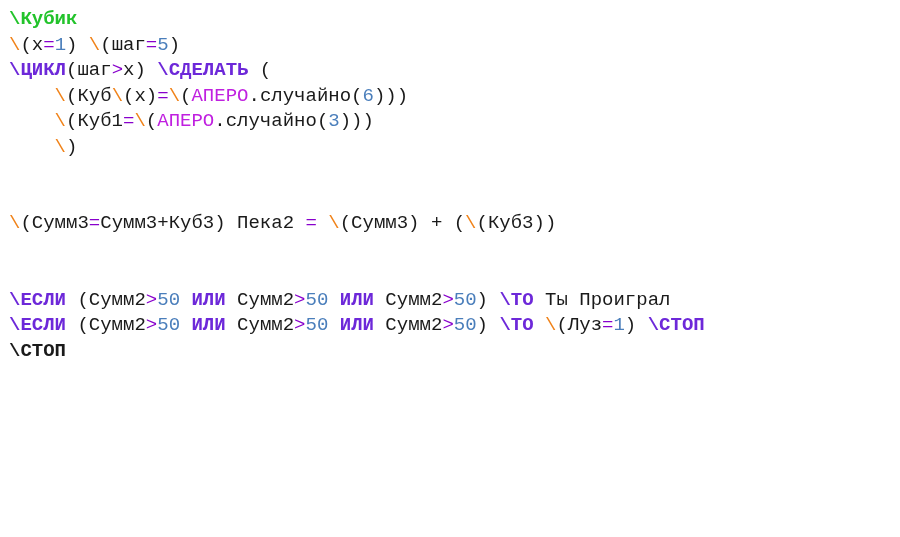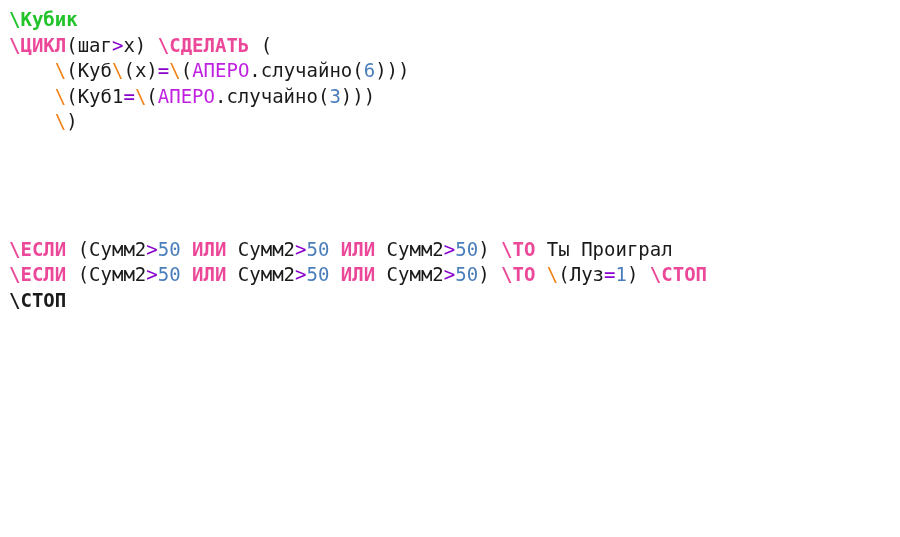--- a/index.html
+++ b/index.html
@@ -13,51 +13,54 @@
     height: 537px;
     overflow: hidden;
     font-family: "DejaVu Sans Mono", "Liberation Mono", monospace;
   }
   #code-listing {
     padding: 7px 8px 0 9px;
     box-sizing: border-box;
     width: 828px;
     height: 537px;
     background: #ffffff;
+    font-family: Liberation Mono, monospace;
   }
   .code-line {
     height: 25.5px;
     line-height: 25.5px;
     font-size: 19px;
     white-space: pre;
     letter-spacing: 0px;
     color: #1a1a1a;
   }
   .code-line.blank {
     height: 25.5px;
   }
   
   .tok-plain   { color: #1a1a1a; }
   .tok-proc    { color: #22c32b; font-weight: bold; }
-  .tok-kw      { color: #ec4899; font-weight: bold; }
+  .tok-kw      { color: #6d28d9; font-weight: bold; }
   .tok-slash   { color: #f08218; font-weight: normal; }
   .tok-lib     { color: #c020e0; }
   .tok-op      { color: #8800cc; }
   .tok-num     { color: #4a7ebb; }
   .tok-stopblk { color: #1a1a1a; font-weight: bold; }
 </style>
 </head>
 <body>
 
 <div id="code-listing">
     <div class="code-line"><span class="tok-proc">\Кубик</span></div>
+    <div class="code-line"><span class="tok-slash">\</span><span class="tok-plain">(x</span><span class="tok-op">=</span><span class="tok-num">1</span><span class="tok-plain">) </span><span class="tok-slash">\</span><span class="tok-plain">(шаг</span><span class="tok-op">=</span><span class="tok-num">5</span><span class="tok-plain">)</span></div>
     <div class="code-line"><span class="tok-kw">\ЦИКЛ</span><span class="tok-plain">(шаг</span><span class="tok-op">&gt;</span><span class="tok-plain">x) </span><span class="tok-kw">\СДЕЛАТЬ</span><span class="tok-plain"> (</span></div>
     <div class="code-line"><span class="tok-plain">    </span><span class="tok-slash">\</span><span class="tok-plain">(Куб</span><span class="tok-slash">\</span><span class="tok-plain">(x)</span><span class="tok-op">=</span><span class="tok-slash">\</span><span class="tok-plain">(</span><span class="tok-lib">АПЕРО</span><span class="tok-plain">.случайно(</span><span class="tok-num">6</span><span class="tok-plain">)))</span></div>
     <div class="code-line"><span class="tok-plain">    </span><span class="tok-slash">\</span><span class="tok-plain">(Куб1</span><span class="tok-op">=</span><span class="tok-slash">\</span><span class="tok-plain">(</span><span class="tok-lib">АПЕРО</span><span class="tok-plain">.случайно(</span><span class="tok-num">3</span><span class="tok-plain">)))</span></div>
     <div class="code-line"><span class="tok-plain">    </span><span class="tok-slash">\</span><span class="tok-plain">)</span></div>
     <div class="code-line blank">&nbsp;</div>
     <div class="code-line blank">&nbsp;</div>
+    <div class="code-line"><span class="tok-slash">\</span><span class="tok-plain">(Сумм3</span><span class="tok-op">=</span><span class="tok-plain">Сумм3+Куб3) Пека2 </span><span class="tok-op">=</span><span class="tok-plain"> </span><span class="tok-slash">\</span><span class="tok-plain">(Сумм3) + (</span><span class="tok-slash">\</span><span class="tok-plain">(Куб3))</span></div>
     <div class="code-line blank">&nbsp;</div>
     <div class="code-line blank">&nbsp;</div>
     <div class="code-line"><span class="tok-kw">\ЕСЛИ</span><span class="tok-plain"> (Сумм2</span><span class="tok-op">&gt;</span><span class="tok-num">50</span><span class="tok-plain"> </span><span class="tok-kw">ИЛИ</span><span class="tok-plain"> Сумм2</span><span class="tok-op">&gt;</span><span class="tok-num">50</span><span class="tok-plain"> </span><span class="tok-kw">ИЛИ</span><span class="tok-plain"> Сумм2</span><span class="tok-op">&gt;</span><span class="tok-num">50</span><span class="tok-plain">) </span><span class="tok-kw">\ТО</span><span class="tok-plain"> Ты Проиграл</span></div>
     <div class="code-line"><span class="tok-kw">\ЕСЛИ</span><span class="tok-plain"> (Сумм2</span><span class="tok-op">&gt;</span><span class="tok-num">50</span><span class="tok-plain"> </span><span class="tok-kw">ИЛИ</span><span class="tok-plain"> Сумм2</span><span class="tok-op">&gt;</span><span class="tok-num">50</span><span class="tok-plain"> </span><span class="tok-kw">ИЛИ</span><span class="tok-plain"> Сумм2</span><span class="tok-op">&gt;</span><span class="tok-num">50</span><span class="tok-plain">) </span><span class="tok-kw">\ТО</span><span class="tok-plain"> </span><span class="tok-slash">\</span><span class="tok-plain">(Луз</span><span class="tok-op">=</span><span class="tok-num">1</span><span class="tok-plain">) </span><span class="tok-kw">\СТОП</span></div>
     <div class="code-line"><span class="tok-stopblk">\СТОП</span></div>
   </div>
 
 </body></html>

